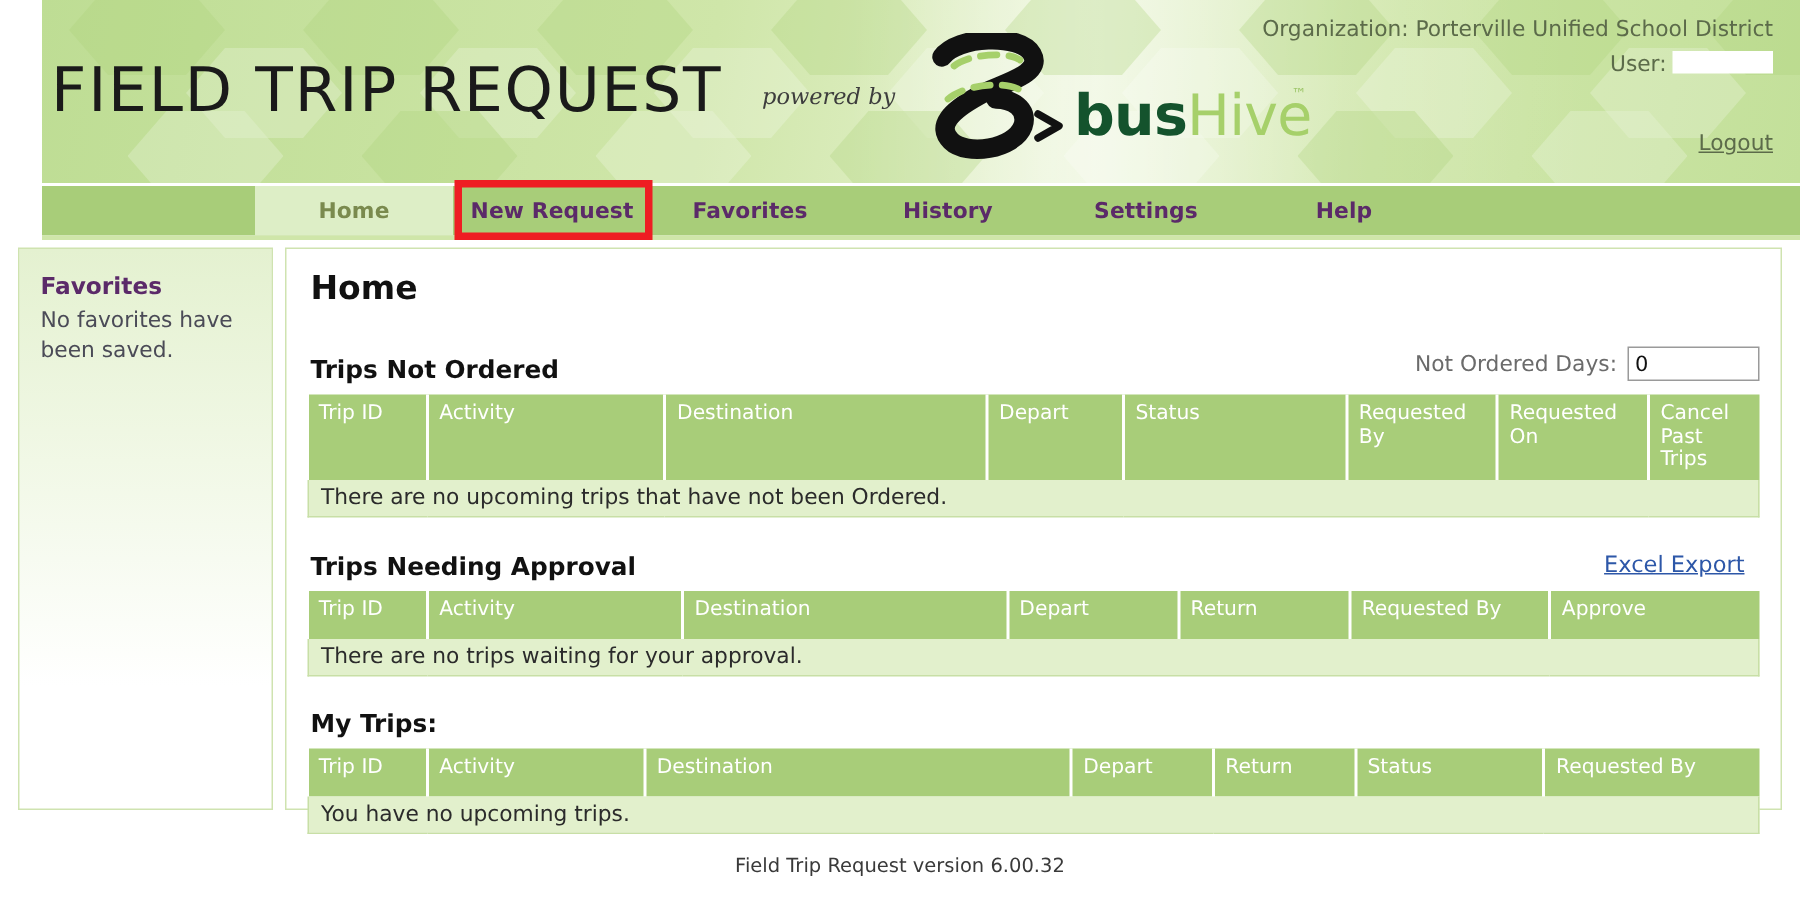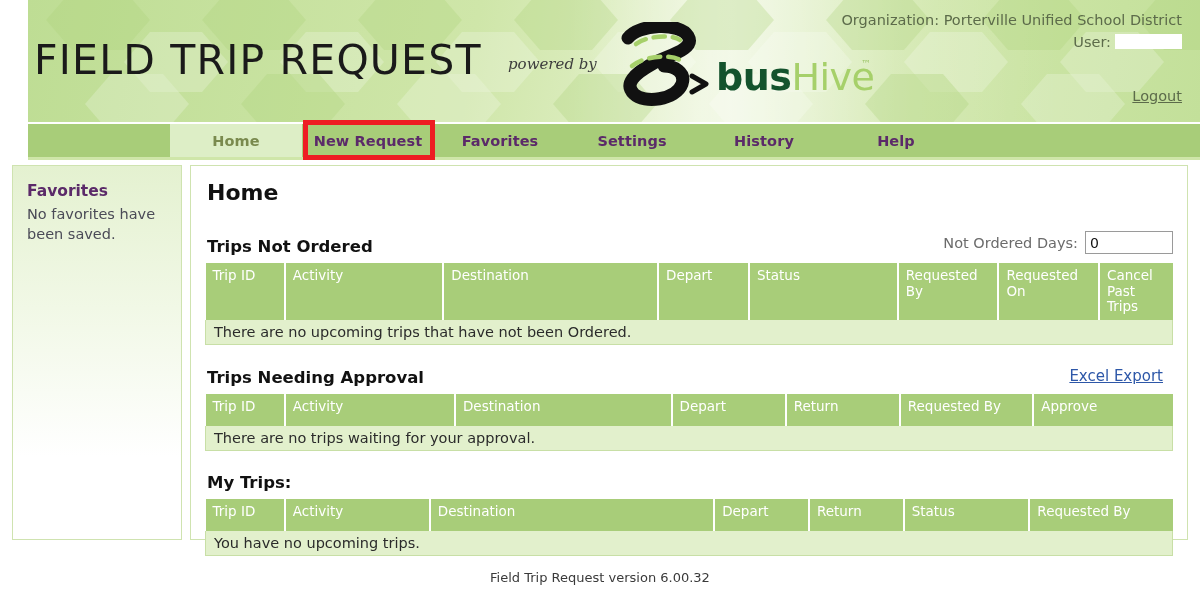--- a/index.html
+++ b/index.html
@@ -330,24 +330,24 @@
   <div class="nav-tab active">
       <span>Home</span>
     </div>
   <div class="nav-tab">
       <span>New Request</span>
     </div>
   <div class="nav-tab">
       <span>Favorites</span>
     </div>
   <div class="nav-tab">
+      <span>History</span>
+    </div>
+  <div class="nav-tab">
       <span>Settings</span>
-    </div>
-  <div class="nav-tab">
-      <span>History</span>
     </div>
   <div class="nav-tab">
       <span>Help</span>
     </div>
 </div>
 <div class="nav-underline"></div>
 
 <div class="hl-box"></div>
 <svg class="hl-arrow" viewBox="0 0 38 50">
   <path d="M19 2 L36 22 L27 22 L27 47 L11 47 L11 22 L2 22 Z" fill="#ffffff" stroke="#ee1d23" stroke-width="5" stroke-linejoin="round"></path>

